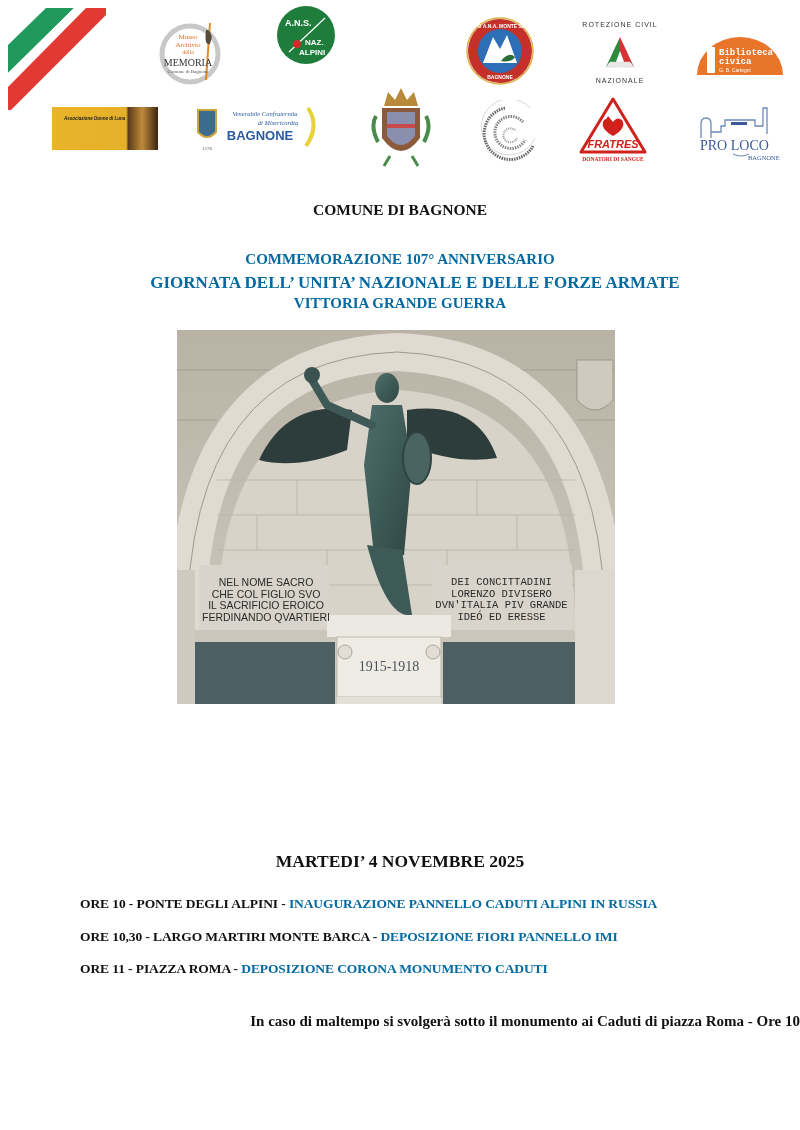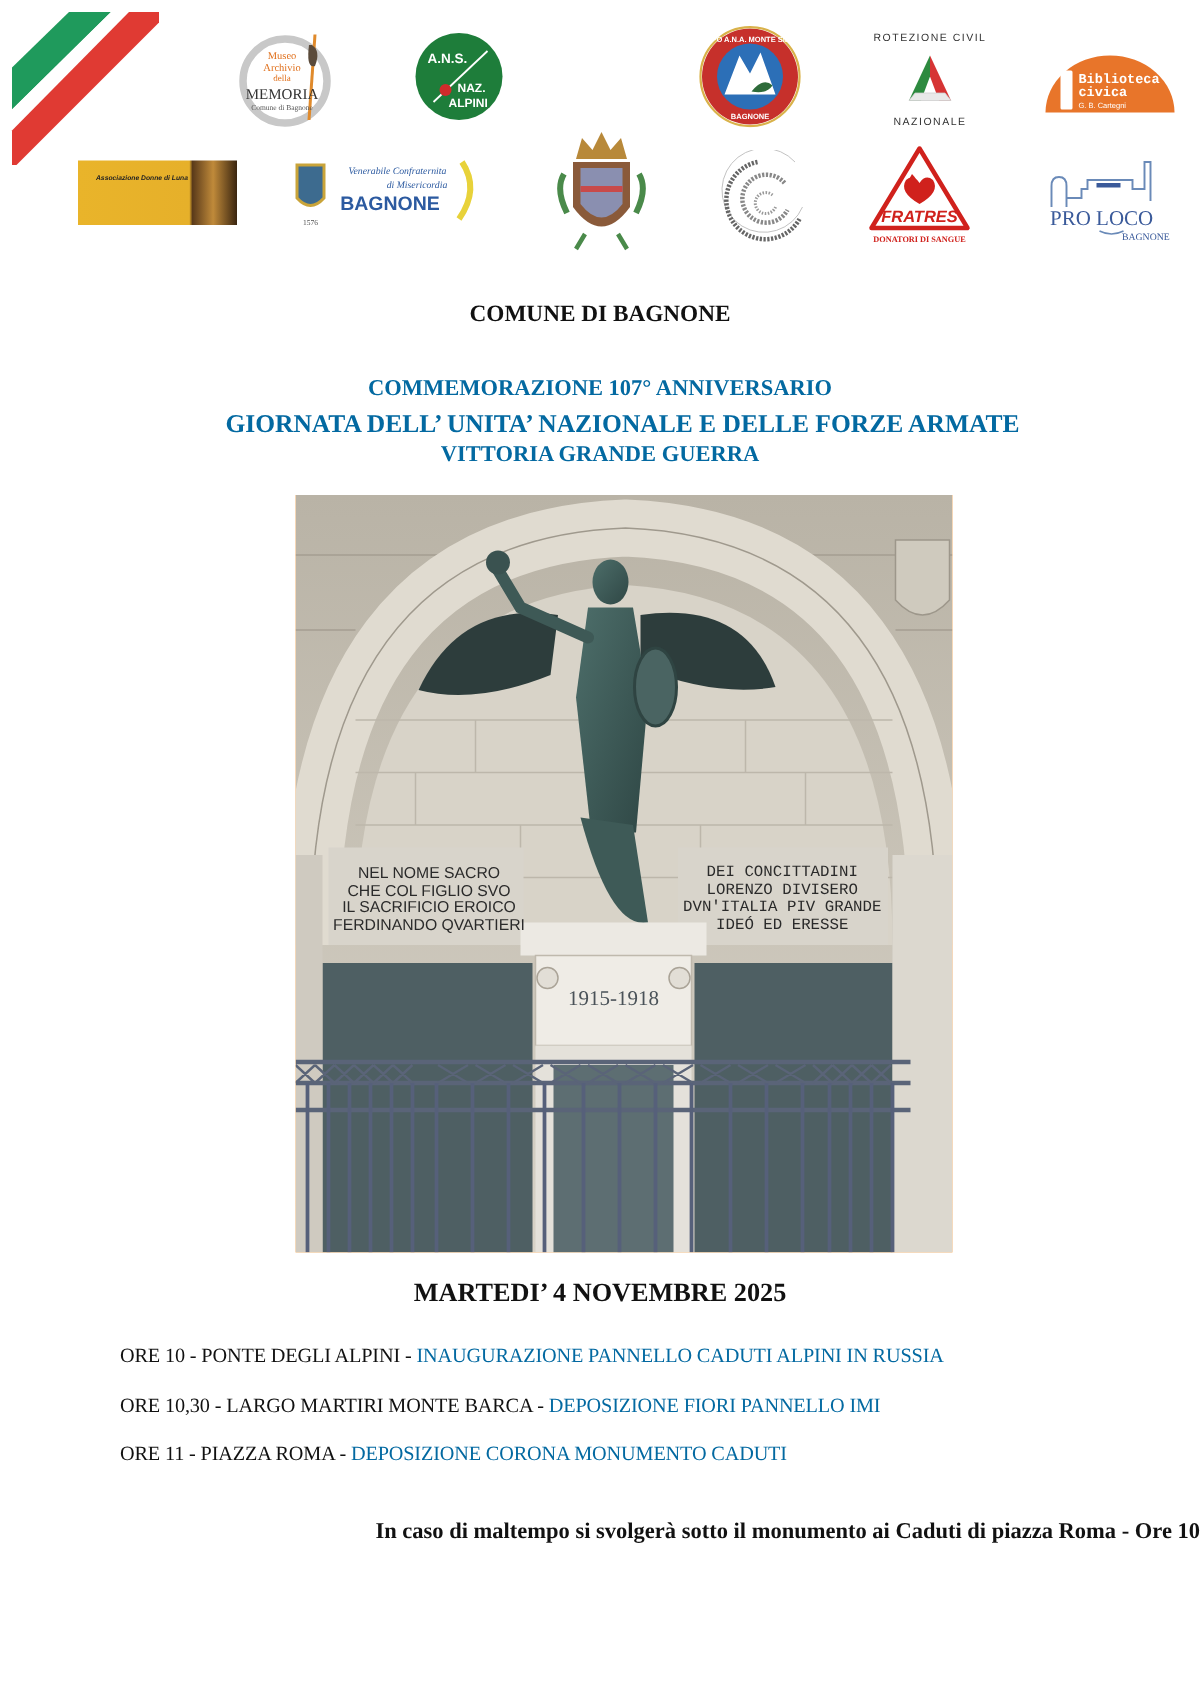--- a/index.html
+++ b/index.html
@@ -2,21 +2,21 @@
 <html><head>
 <meta charset="utf-8">
 <style>
   html, body { margin:0; padding:0; background:#ffffff; }
   body { width:800px; height:1130px; position:relative; overflow:hidden; font-family:"Liberation Serif", serif; color:#111; }
   .abs { position:absolute; }
   .logo { position:absolute; }
   .center-text { position:absolute; left:0; width:800px; text-align:center; font-weight:bold; }
   .red { color:#0369a1; }
   .black { color:#111; }
-  .sched { position:absolute; left:80px; font-weight:normal; font-size:13.5px; white-space:nowrap; letter-spacing:-0.1px; }
+  .sched { position:absolute; left:80px; font-weight:bold; font-size:13.5px; white-space:nowrap; letter-spacing:-0.1px; }
   .small-sans { font-family:"Liberation Sans", sans-serif; }
   svg { display:block; }
 </style>
 </head>
 <body>
 
 <div class="logo" style="left:6px;top:5px;width:100px;height:105px;">
   <svg width="100" height="105" viewBox="0 0 100 105">
     <polygon points="2,40 40,3 68,3 2,68" fill="#1f9a5c"></polygon>
     <polygon points="2,68 68,3 75,3 2,75" fill="#ffffff"></polygon>
@@ -30,21 +30,21 @@
     <path d="M60 3 L56 60" stroke="#e08a2b" stroke-width="2"></path>
     <path d="M58 10 q6 4 2 14 q-6 2 -4 -14z" fill="#5a4a3a"></path>
     <text x="38" y="19" font-size="7" fill="#e0701c" text-anchor="middle" font-family="Liberation Serif, serif">Museo</text>
     <text x="38" y="27" font-size="7" fill="#e0701c" text-anchor="middle" font-family="Liberation Serif, serif">Archivio</text>
     <text x="38" y="34" font-size="6" fill="#e0701c" text-anchor="middle" font-family="Liberation Serif, serif">della</text>
     <text x="38" y="46" font-size="10" fill="#333" text-anchor="middle" font-family="Liberation Serif, serif">MEMORIA</text>
     <text x="38" y="53" font-size="5" fill="#555" text-anchor="middle" font-family="Liberation Serif, serif">Comune di Bagnone</text>
   </svg>
 </div>
 
-<div class="logo" style="left:275px;top:20px;width:62px;height:62px;">
+<div class="logo" style="left:275px;top:4px;width:62px;height:62px;">
   <svg width="62" height="62" viewBox="0 0 62 62">
     <circle cx="31" cy="31" r="29" fill="#1e7d3a"></circle>
     <text x="10" y="22" font-size="9" fill="#fff" font-weight="bold" font-family="Liberation Sans, sans-serif">A.N.S.</text>
     <path d="M14 48 L50 14" stroke="#fff" stroke-width="1.2"></path>
     <circle cx="22" cy="40" r="4" fill="#d02b2b"></circle>
     <text x="30" y="41" font-size="8" fill="#fff" font-weight="bold" font-family="Liberation Sans, sans-serif">NAZ.</text>
     <text x="24" y="51" font-size="8" fill="#fff" font-weight="bold" font-family="Liberation Sans, sans-serif">ALPINI</text>
   </svg>
 </div>
 
@@ -135,21 +135,21 @@
     <path d="M38 50 q8 4 16 0" fill="none" stroke="#6a8ab8" stroke-width="1"></path>
   </svg>
 </div>
 
 <div class="center-text black" style="top:201px;font-size:15.5px;">COMUNE DI BAGNONE</div>
 
 <div class="center-text red" style="top:251px;font-size:15px;">COMMEMORAZIONE 107° ANNIVERSARIO</div>
 <div class="center-text red" style="top:273px;font-size:17px;padding-left:15px;">GIORNATA DELL’ UNITA’ NAZIONALE E DELLE FORZE ARMATE</div>
 <div class="center-text red" style="top:295px;font-size:15px;">VITTORIA GRANDE GUERRA</div>
 
-<div class="abs" style="left:177px;top:330px;width:438px;height:505px;overflow:hidden;background:#fdba74;margin-left:20px;">
+<div class="abs" style="left:177px;top:330px;width:438px;height:374px;overflow:hidden;background:#5eead4;">
   <svg width="438" height="505" viewBox="0 0 438 505">
     <defs>
       <linearGradient id="wall" x1="0" y1="0" x2="0" y2="1">
         <stop offset="0" stop-color="#b9b3a6"></stop>
         <stop offset="1" stop-color="#d7d2c7"></stop>
       </linearGradient>
       <linearGradient id="bronze" x1="0" y1="0" x2="1" y2="1">
         <stop offset="0" stop-color="#4d6e6a"></stop>
         <stop offset="1" stop-color="#2f4745"></stop>
       </linearGradient>

